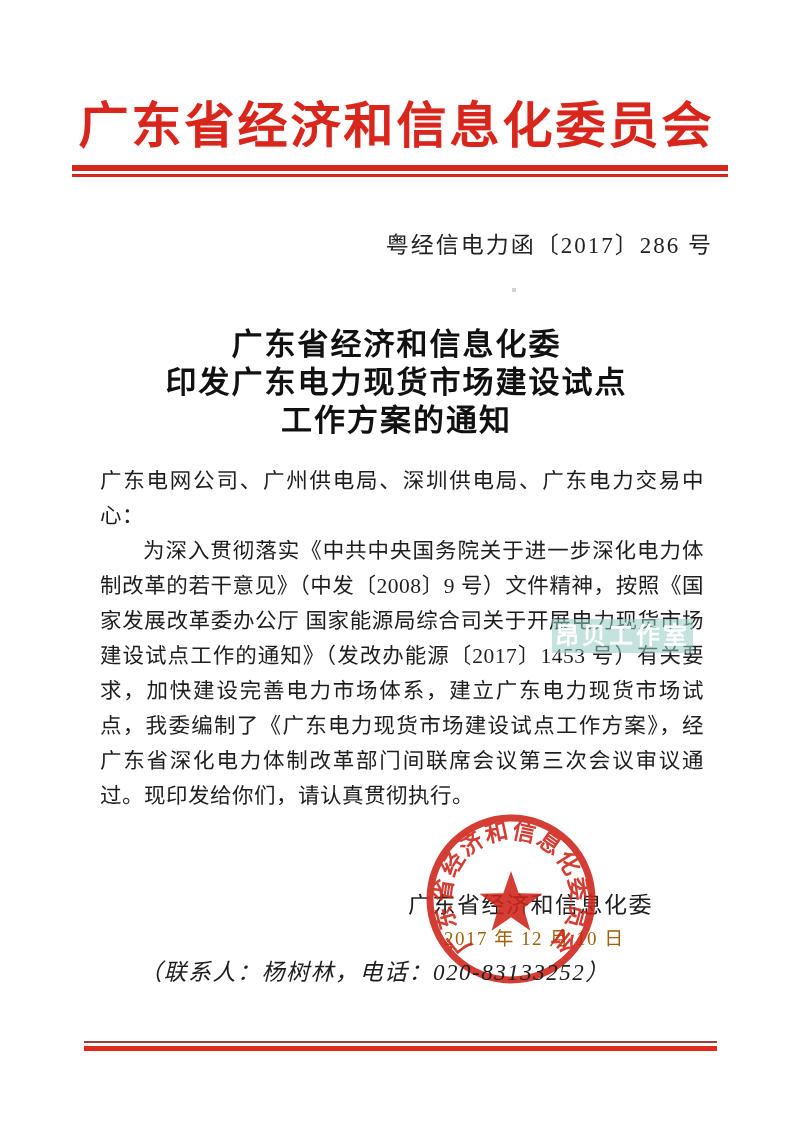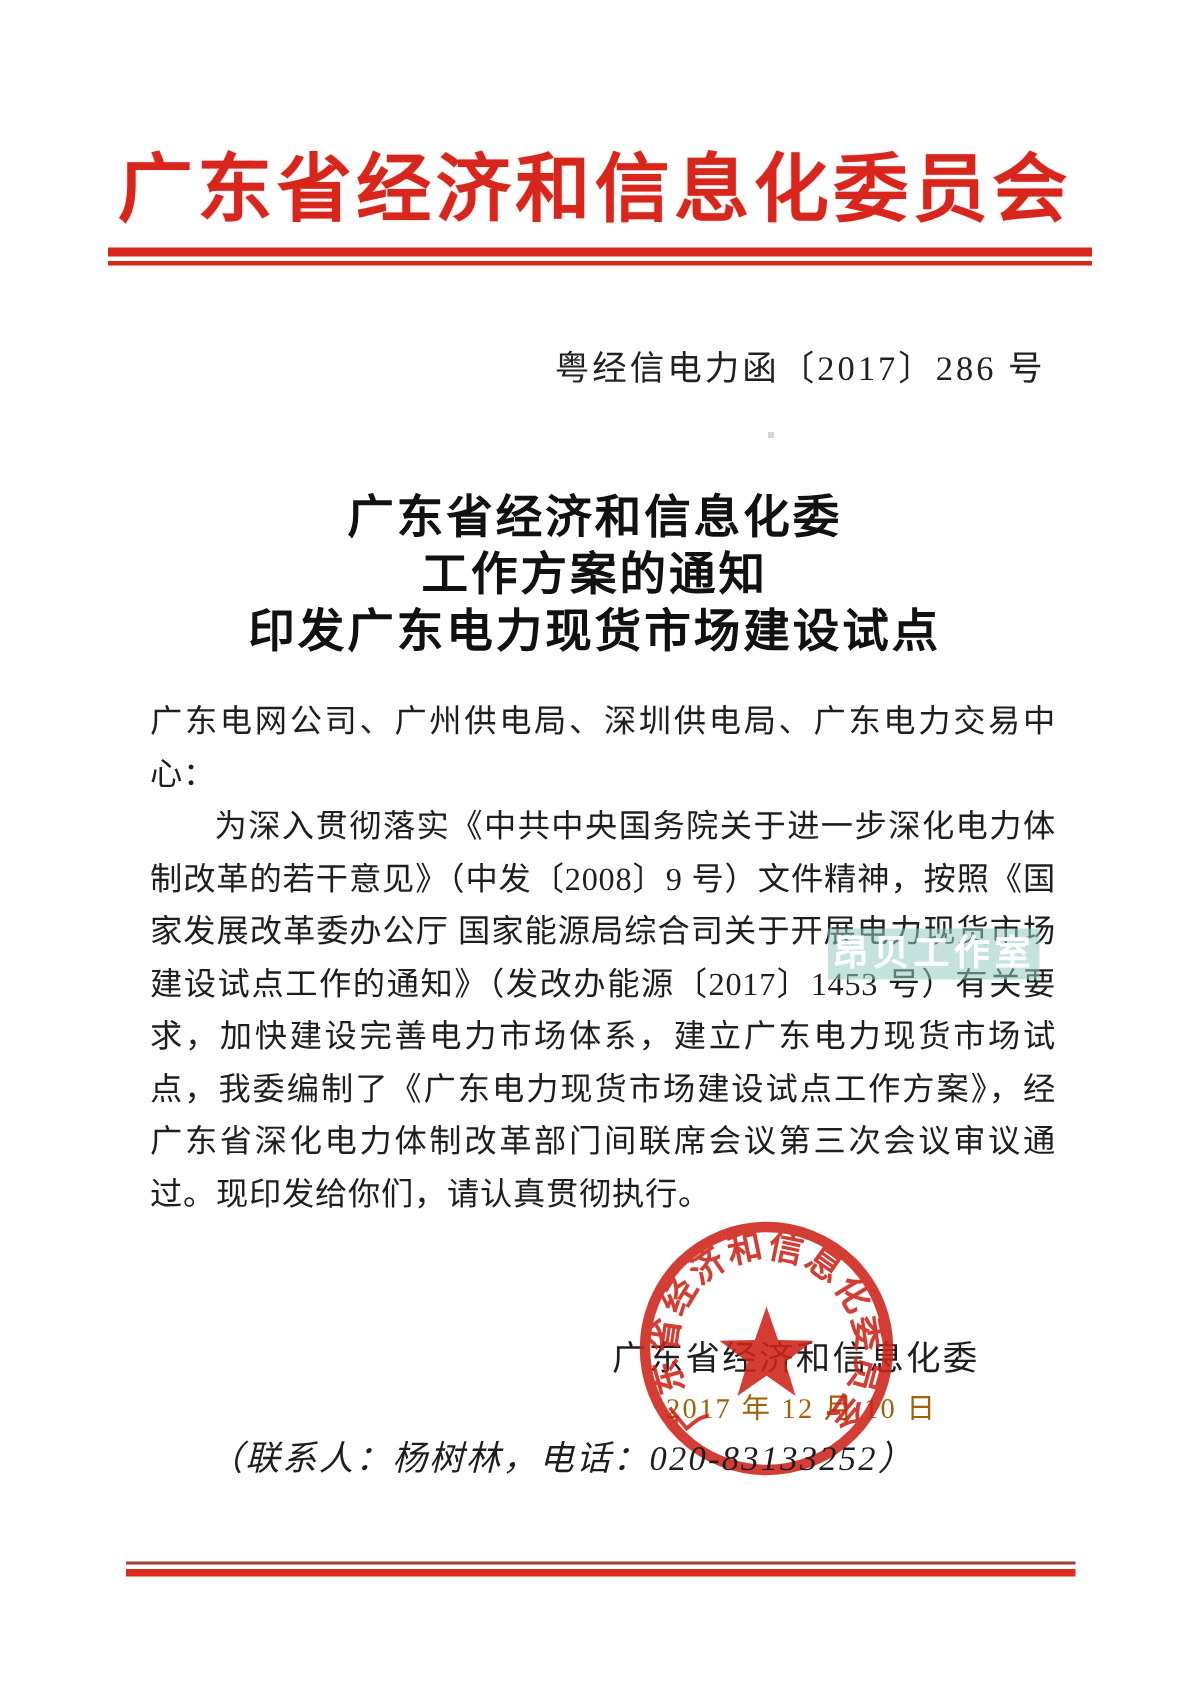--- a/index.html
+++ b/index.html
@@ -38,21 +38,21 @@
     width: 656px;
   }
   .head-rule .bar-thick { height: 6px; background: #d9261c; }
   .head-rule .bar-gap   { height: 3px; background: transparent; }
   .head-rule .bar-thin  { height: 3px; background: #d9261c; }
 
   
   .doc-number {
     position: absolute;
     top: 226px;
-    right: 96px;
+    right: 80px;
     font-size: 23px;
     letter-spacing: 2px;
     color: #222;
   }
 
   
   .doc-title {
     position: absolute;
     top: 326px;
     left: 0;
@@ -169,22 +169,22 @@
     <div class="bar-gap"></div>
     <div class="bar-thin"></div>
   </div>
 
   <div class="doc-number">粤经信电力函〔2017〕286 号</div>
 
   <div class="scan-speck"></div>
 
   <div class="doc-title">
     <div>广东省经济和信息化委</div>
+    <div>印发广东电力现货市场建设试点</div>
     <div>工作方案的通知</div>
-    <div>印发广东电力现货市场建设试点</div>
   </div>
 
   <div class="doc-body">
     <div class="recipients">广东电网公司、广州供电局、深圳供电局、广东电力交易中心：</div>
     <div class="paragraph">为深入贯彻落实《中共中央国务院关于进一步深化电力体制改革的若干意见》（中发〔2008〕9 号）文件精神，按照《国家发展改革委办公厅 国家能源局综合司关于开展电力现货市场建设试点工作的通知》（发改办能源〔2017〕1453 号）有关要求，加快建设完善电力市场体系，建立广东电力现货市场试点，我委编制了《广东电力现货市场建设试点工作方案》，经广东省深化电力体制改革部门间联席会议第三次会议审议通过。现印发给你们，请认真贯彻执行。</div>
   </div>
 
   <div class="watermark">昂贝工作室</div>
 
   <div class="signer">广东省经济和信息化委</div>

